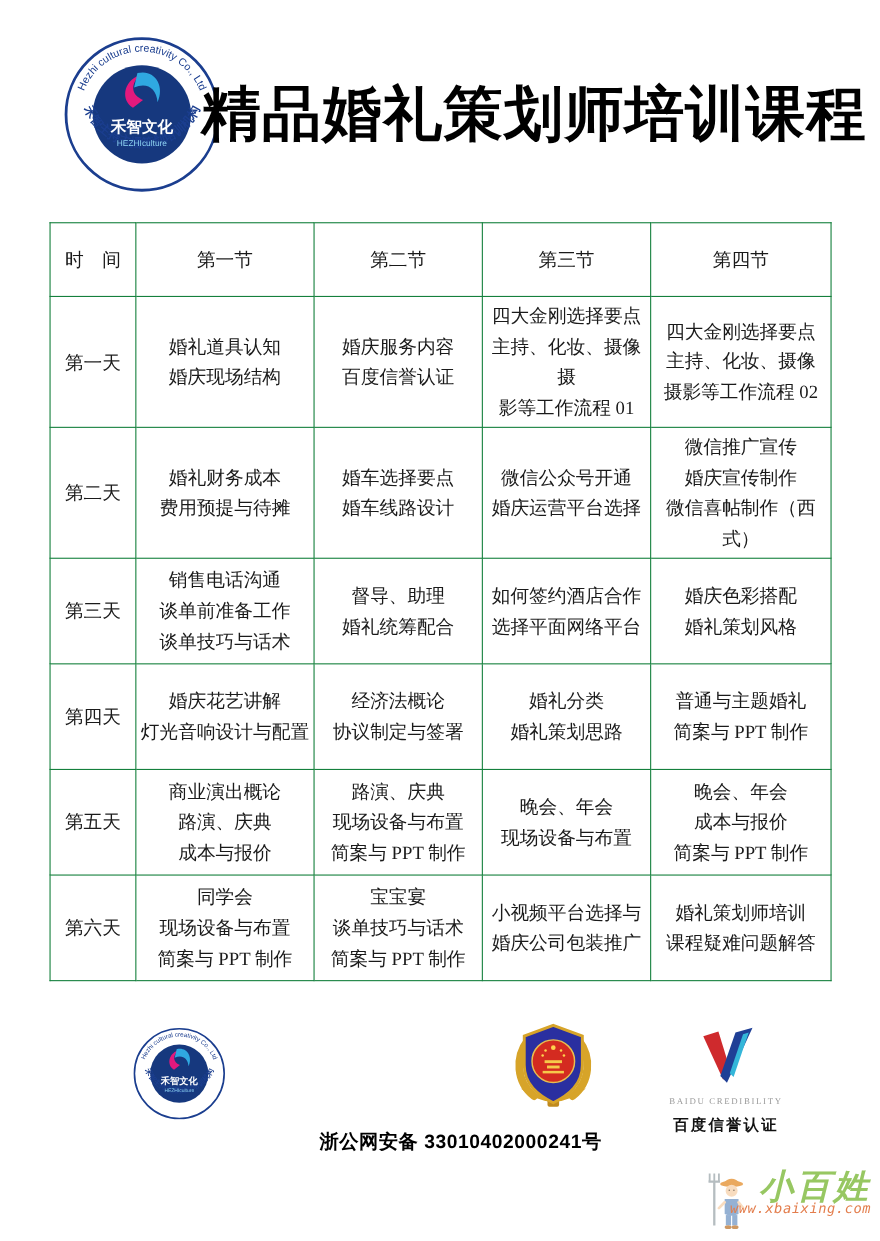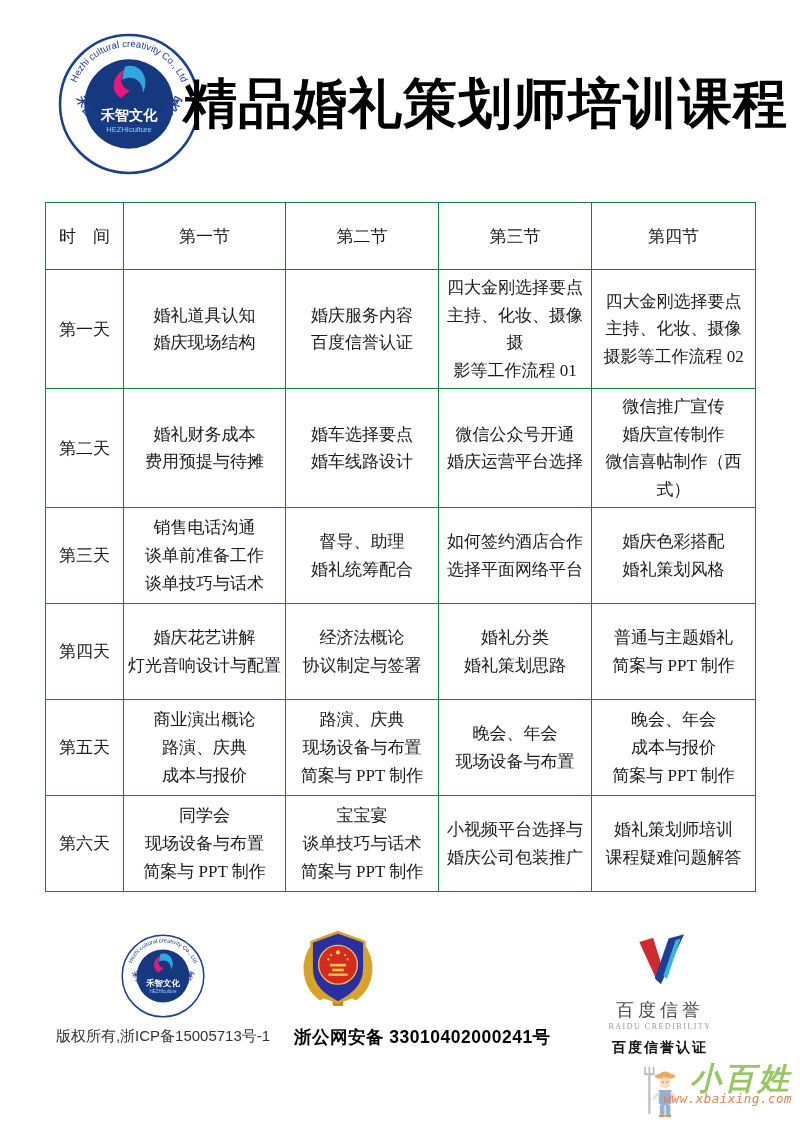--- a/index.html
+++ b/index.html
@@ -24,21 +24,21 @@
     border:1px solid #15803d;text-align:center;vertical-align:middle;
     font-size:17px;color:#1a1a1a;font-weight:normal;padding:4px 2px;
     font-family:"Liberation Serif", serif;
   }
   table.schedule thead th{height:58px;}
   table.schedule tbody td{height:87px;}
   td.cell{white-space:pre-line;line-height:1.62;}
   
   .footer-left{position:absolute;left:55px;top:934px;width:216px;text-align:center;}
   .copyright{margin-top:5px;font-size:15px;color:#333;font-family:"Liberation Sans", sans-serif;}
-  .footer-center{position:absolute;left:294px;top:926px;width:264px;text-align:left;}
+  .footer-center{position:absolute;left:283px;top:926px;width:264px;text-align:right;}
   .police-record{margin-top:7px;font-size:17.5px;font-weight:bold;color:#000;font-family:"Liberation Sans", sans-serif;letter-spacing:0.5px;}
   .footer-right{position:absolute;left:572px;top:930px;width:176px;text-align:center;}
   .baidu-cn{font-size:18px;color:#4a4a4a;letter-spacing:4px;margin-top:2px;font-family:"Liberation Sans", sans-serif;}
   .baidu-en{font-size:8px;color:#9a9a9a;letter-spacing:1.5px;font-family:Liberation Serif, serif;}
   .baidu-cert{font-size:14px;font-weight:bold;color:#111;margin-top:8px;letter-spacing:2px;font-family:"Liberation Sans", sans-serif;}
   
   .watermark{position:absolute;right:6px;bottom:6px;width:152px;height:62px;opacity:0.9;font-style:italic;}
   .wm-farmer{position:absolute;left:0;bottom:2px;}
   .wm-name{
     position:absolute;right:2px;top:-2px;font-size:31px;font-weight:bold;
@@ -183,21 +183,20 @@
       <textPath href="#arcTopF" startOffset="50%" text-anchor="middle">Hezhi cultural creativity Co., Ltd</textPath>
     </text>
     <text font-family="Liberation Sans, sans-serif" font-size="11" font-weight="bold" fill="#1b3e8f">
       <textPath href="#arcBotF" startOffset="50%" text-anchor="middle">禾智主持主播策划培训机构</textPath>
     </text>
     <path d="M62,64 C51,58 53,40 68,35 C59,44 61,53 71,57 Z" fill="#e3197d"></path>
     <path d="M66,33 C81,29 91,44 84,59 C83,46 74,41 63,46 Z" fill="#2fa8e1"></path>
     <text x="70" y="86" text-anchor="middle" font-size="14" font-weight="bold" fill="#ffffff" font-family="Liberation Sans, sans-serif">禾智文化</text>
     <text x="70" y="98" text-anchor="middle" font-size="7.5" fill="#8fd4f2" font-family="Liberation Sans, sans-serif">HEZHIculture</text>
   </svg>
-  <div class="copyright">版权所有,浙ICP备15005713号-1</div>
 </div>
 
 <div class="footer-center">
   <svg width="88" height="88" viewBox="0 0 100 100">
 
     <path d="M30,80 C12,66 10,40 24,22" stroke="#d7a429" stroke-width="8" fill="none" stroke-linecap="round"></path>
     <path d="M70,80 C88,66 90,40 76,22" stroke="#d7a429" stroke-width="8" fill="none" stroke-linecap="round"></path>
     <path d="M16,72 Q50,100 84,72 Q50,88 16,72 Z" fill="#d7a429"></path>
     <rect x="44" y="80" width="12" height="11" rx="2" fill="#c08a1e"></rect>
 
@@ -215,21 +214,20 @@
   </svg>
   <div class="police-record">浙公网安备 33010402000241号</div>
 </div>
 
 <div class="footer-right">
   <svg width="66" height="62" viewBox="0 0 72 72">
     <polygon points="12,14 28,9 40,48 33,60" fill="#cf2a2d"></polygon>
     <polygon points="64,5 46,10 30,56 37,63" fill="#1f3f96"></polygon>
     <polygon points="60,10 54,12 40,53 44,57" fill="#34b6d9"></polygon>
   </svg>
-  <div class="baidu-cn">百度信誉</div>
   <div class="baidu-en">BAIDU CREDIBILITY</div>
   <div class="baidu-cert">百度信誉认证</div>
 </div>
 
 <div class="watermark">
   <svg class="wm-farmer" width="42" height="56" viewBox="0 0 40 52">
 
     <line x1="7" y1="9" x2="7" y2="47" stroke="#aeb6ba" stroke-width="2"></line>
     <line x1="3" y1="9" x2="3" y2="2" stroke="#aeb6ba" stroke-width="1.6"></line>
     <line x1="7" y1="9" x2="7" y2="2" stroke="#aeb6ba" stroke-width="1.6"></line>

